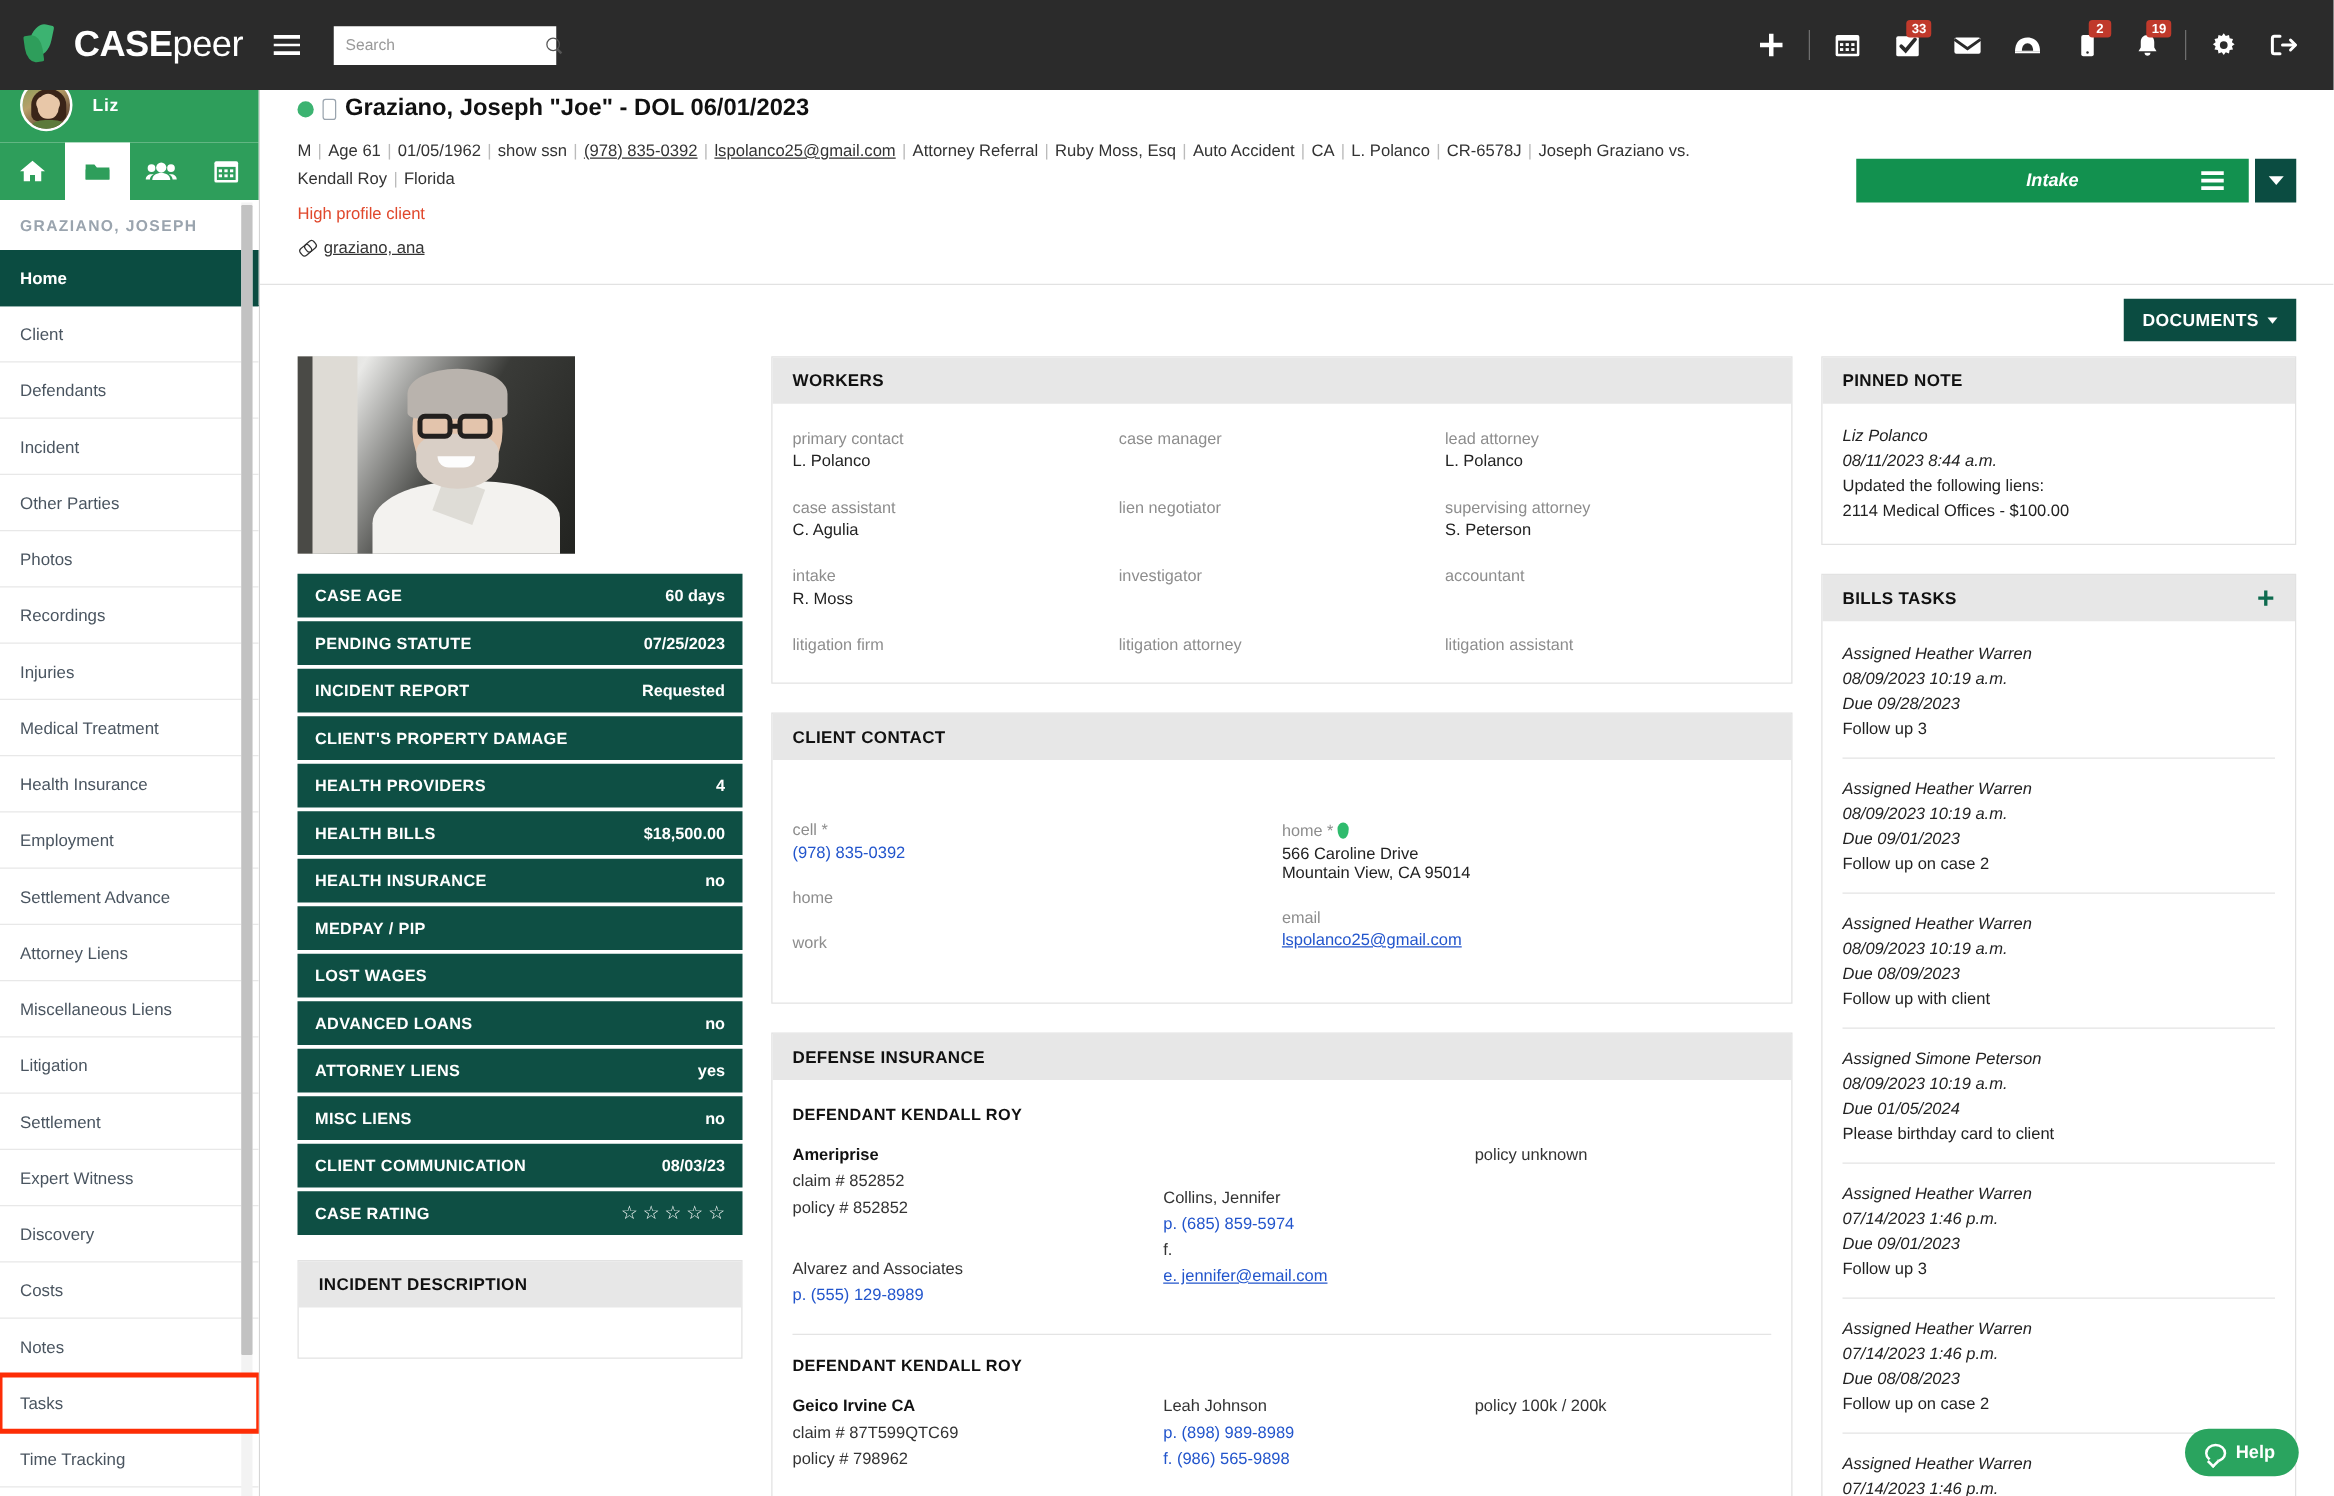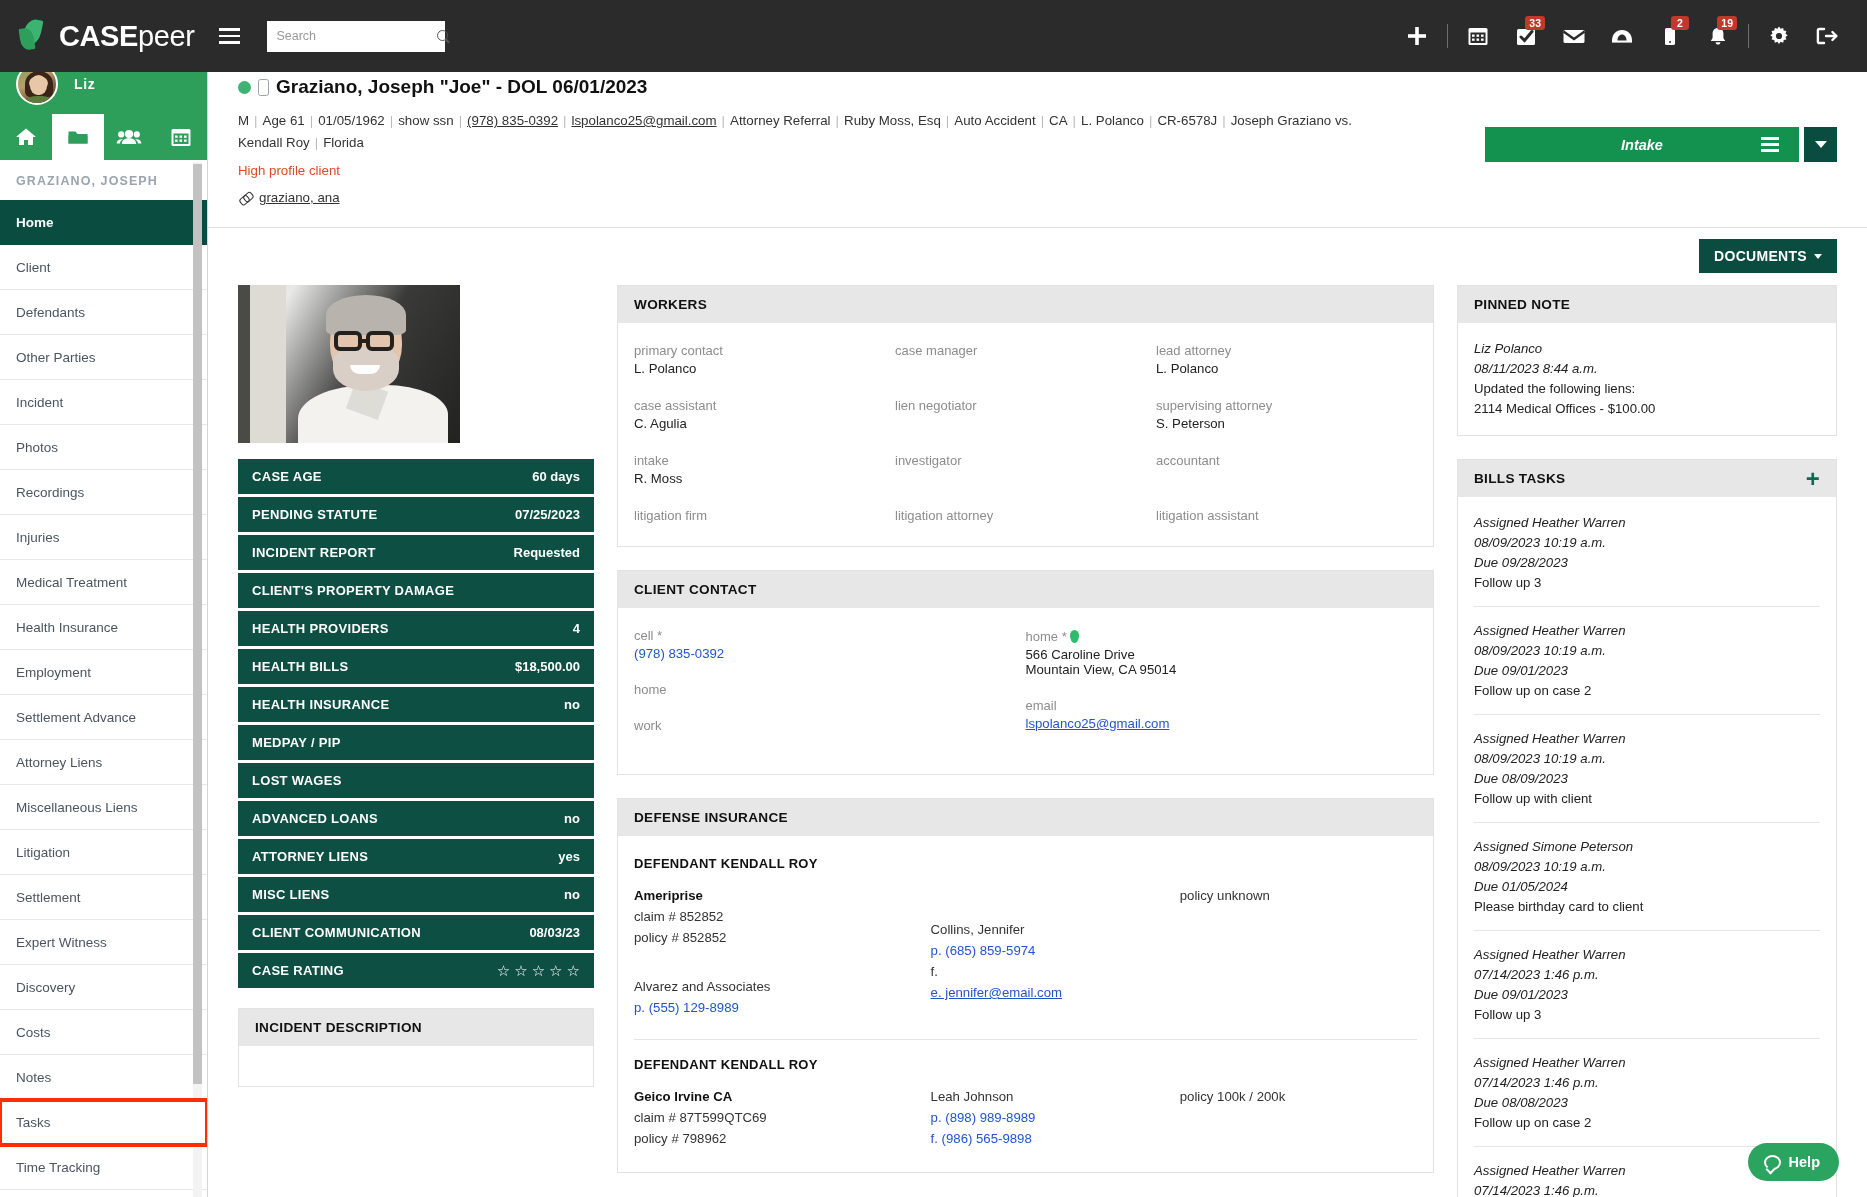--- a/index.html
+++ b/index.html
@@ -165,21 +165,21 @@
     background:#e7e7e7; padding: 11px 16px; font-size:13.6px; font-weight:bold; color:#111; letter-spacing:0.3px;
     display:flex; align-items:center; justify-content:space-between;
   }
   .panel-body { padding: 20px 16px 20px 16px; }
   .plus-ic { color:#0e6b4f; font-size:24px; font-weight:bold; line-height:14px; cursor:pointer; }
 
   .grid3 { display:grid; grid-template-columns: 1fr 1fr 1fr; row-gap: 22px; }
   .fld-l { font-size:13px; color:#8d8d8d; margin-bottom:3px; }
   .fld-v { font-size:13.2px; color:#222; }
 
-  .grid2 { display:grid; grid-template-columns: 1fr 1fr; }
+  .grid2 { display:grid; grid-template-columns: 1fr 1fr; margin-top: 28px; }
   .cc-col { }
   .cc-block { margin-bottom: 21px; }
   .lnk { color:#2255cc; font-size:13.2px; }
   .lnk.u { text-decoration:underline; }
 
   .def-title { font-size:13px; font-weight:bold; color:#111; letter-spacing:0.3px; margin-bottom: 17px; }
   .def-grid { display:grid; grid-template-columns: 1.25fr 1.05fr 1fr; font-size:13.2px; color:#333; }
   .def-grid .b { font-weight:bold; color:#111; }
   .def-grid div > div { margin-bottom: 6px; }
   .def-sep { border-top:1px solid #e4e4e4; margin: 18px 0 17px 0;}
@@ -346,22 +346,22 @@
             </g>
           </svg>
       </div>
     </div>
 
     <div class="case-label">GRAZIANO, JOSEPH</div>
     <div class="nav-list">
       <div class="nav-item active">Home</div>
       <div class="nav-item">Client</div>
       <div class="nav-item">Defendants</div>
+      <div class="nav-item">Incident</div>
       <div class="nav-item">Other Parties</div>
-      <div class="nav-item">Incident</div>
       <div class="nav-item">Photos</div>
       <div class="nav-item">Recordings</div>
       <div class="nav-item">Injuries</div>
       <div class="nav-item">Medical Treatment</div>
       <div class="nav-item">Health Insurance</div>
       <div class="nav-item">Employment</div>
       <div class="nav-item">Settlement Advance</div>
       <div class="nav-item">Attorney Liens</div>
       <div class="nav-item">Miscellaneous Liens</div>
       <div class="nav-item">Litigation</div>

